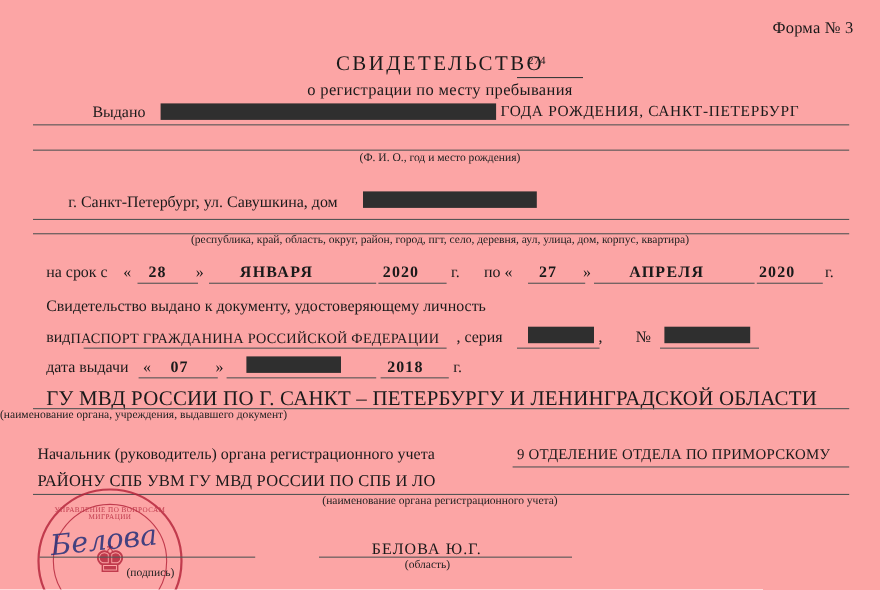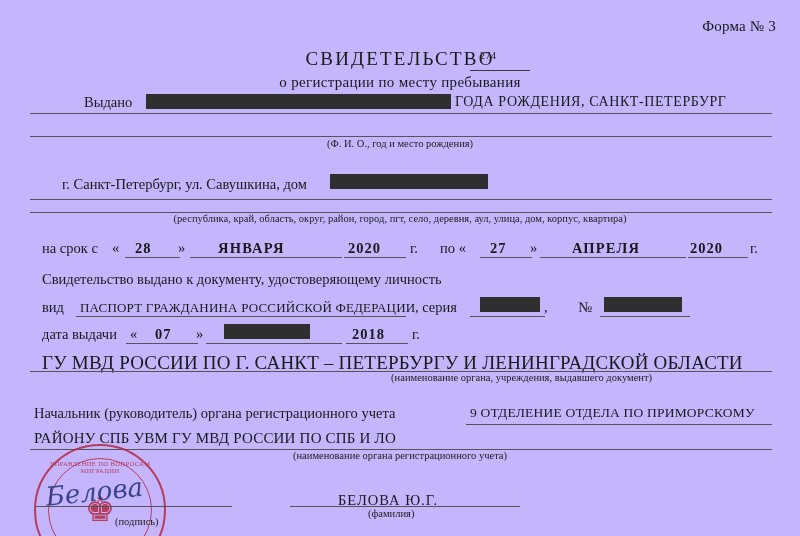--- a/index.html
+++ b/index.html
@@ -12,21 +12,21 @@
     height: 536px;
     overflow: hidden;
     font-family: "Liberation Serif", serif;
     color: #1a1a1a;
     position: relative;
   }
   .page {
     position: relative;
     width: 800px;
     height: 536px;
-    background: #c4b5fd;
+    background: #fca5a5;
   }
 
   
   .form-no {
     position: absolute;
     top: 18px;
     right: 24px;
     font-size: 15px;
     letter-spacing: 0.2px;
   }
@@ -195,21 +195,21 @@
   <div class="line" style="left:125px; top:257px; width:55px;"></div>
   <div class="line" style="left:190px; top:257px; width:152px;"></div>
   <div class="line" style="left:344px; top:257px; width:62px;"></div>
   <div class="line" style="left:480px; top:257px; width:52px;"></div>
   <div class="line" style="left:540px; top:257px; width:146px;"></div>
   <div class="line" style="left:688px; top:257px; width:60px;"></div>
 
   <div class="t" style="left:42px; top:271px;">Свидетельство выдано к документу, удостоверяющему личность</div>
 
   <div class="t" style="left:42px; top:299px;">вид</div>
-  <div class="t" style="left:80px; top:300px; font-size:13px; letter-spacing:0.2px;">ПАСПОРТ ГРАЖДАНИНА РОССИЙСКОЙ ФЕДЕРАЦИИ</div>
+  <div class="t" style="left:64px; top:300px; font-size:13px; letter-spacing:0.2px;">ПАСПОРТ ГРАЖДАНИНА РОССИЙСКОЙ ФЕДЕРАЦИИ</div>
   <div class="t" style="left:415px; top:299px;">, серия</div>
   <div class="redact" style="left:480px; top:297px; width:60px;"></div>
   <div class="t" style="left:544px; top:299px;">,</div>
   <div class="t" style="left:578px; top:299px;">№</div>
   <div class="redact" style="left:604px; top:297px; width:78px;"></div>
   <div class="line" style="left:76px; top:316px; width:330px;"></div>
   <div class="line" style="left:470px; top:316px; width:75px;"></div>
   <div class="line" style="left:600px; top:316px; width:90px;"></div>
 
   <div class="t" style="left:42px; top:326px;">дата выдачи</div>
@@ -218,21 +218,21 @@
   <div class="t" style="left:196px; top:326px;">»</div>
   <div class="redact" style="left:224px; top:324px; width:86px;"></div>
   <div class="t" style="left:352px; top:326px; font-weight:bold; letter-spacing:1px;">2018</div>
   <div class="t" style="left:412px; top:326px;">г.</div>
   <div class="line" style="left:126px; top:343px; width:72px;"></div>
   <div class="line" style="left:206px; top:343px; width:136px;"></div>
   <div class="line" style="left:346px; top:343px; width:62px;"></div>
 
   <div class="t" style="left:42px; top:352px; font-size:19px; letter-spacing:0.2px;">ГУ  МВД  РОССИИ  ПО  Г. САНКТ – ПЕТЕРБУРГУ  И  ЛЕНИНГРАДСКОЙ  ОБЛАСТИ</div>
   <div class="line" style="left:30px; top:371px; width:742px;"></div>
-  <div class="small" style="left:0; top:372px; width:652px; text-align:right;">(наименование органа, учреждения, выдавшего документ)</div>
+  <div class="small" style="left:0; top:372px; width:652px; text-align:left;">(наименование органа, учреждения, выдавшего документ)</div>
 
   <div class="t" style="left:34px; top:405px;">Начальник (руководитель) органа регистрационного учета</div>
   <div class="t" style="left:470px; top:405px; font-size:13.5px; letter-spacing:0.2px;">9 ОТДЕЛЕНИЕ ОТДЕЛА  ПО ПРИМОРСКОМУ</div>
   <div class="line" style="left:466px; top:424px; width:306px;"></div>
   <div class="t" style="left:34px; top:430px; font-size:15px; letter-spacing:0.2px;font-family:Liberation Serif, serif;">РАЙОНУ СПБ УВМ  ГУ  МВД  РОССИИ  ПО СПБ  И  ЛО</div>
   <div class="line" style="left:30px; top:449px; width:742px;"></div>
   <div class="small" style="left:0; top:450px; width:800px; text-align:center;">(наименование органа регистрационного учета)</div>
 
   <div class="stamp">
     <div class="stamp-inner"></div>
@@ -240,15 +240,15 @@
     <div class="stamp-core">♚</div>
 
   </div>
 
   <div class="signature">Белова</div>
   <div class="line" style="left:36px; top:506px; width:196px;"></div>
   <div class="small" style="left:96px; top:516px;margin-left:19px;">(подпись)</div>
 
   <div class="t" style="left:338px; top:492px; letter-spacing:1px;">БЕЛОВА Ю.Г.</div>
   <div class="line" style="left:290px; top:506px; width:230px;"></div>
-  <div class="small" style="left:368px; top:508px;">(фамилия)</div>
+  <div class="small" style="left:368px; top:508px;">(область)</div>
 
 </div>
 
 </body></html>

